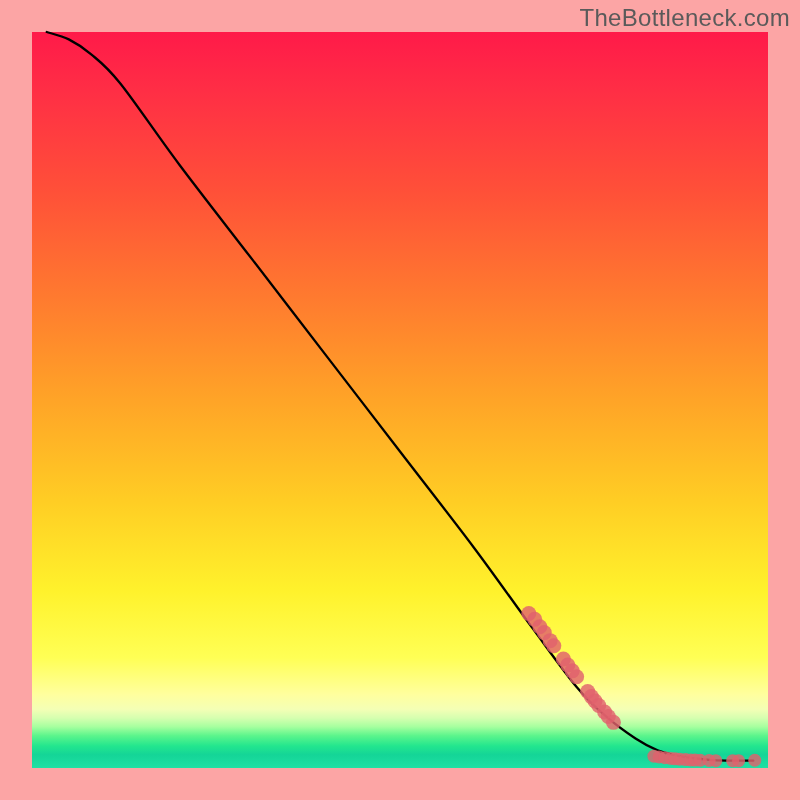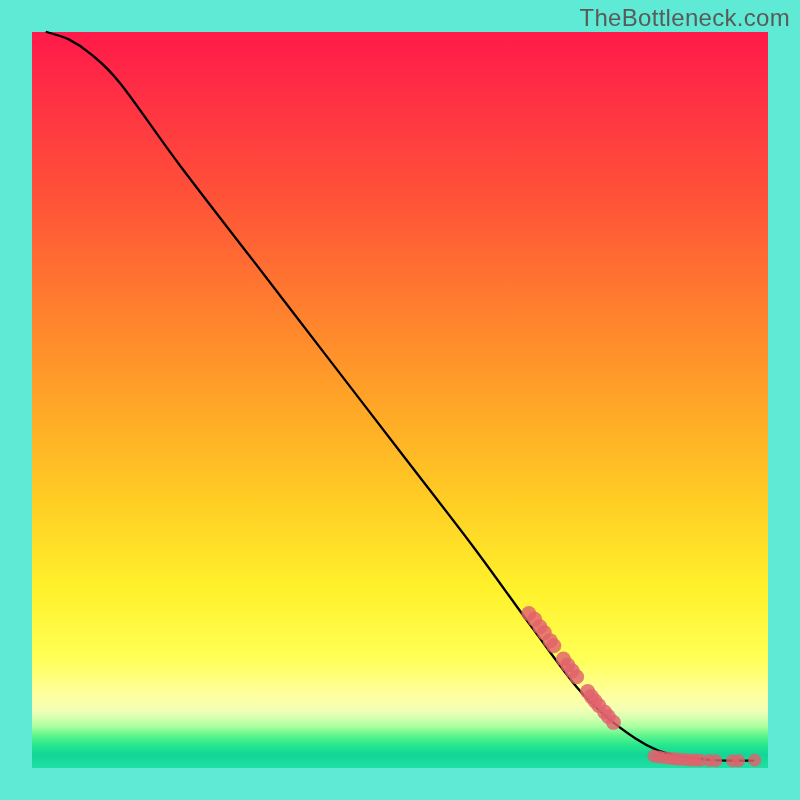--- a/index.html
+++ b/index.html
@@ -8,21 +8,21 @@
     width: 800px;
     height: 800px;
     background: #000;
     overflow: hidden;
     font-family: Arial, Helvetica, sans-serif;
   }
   .frame {
     position: relative;
     width: 800px;
     height: 800px;
-    background: #5eead4;
+    background: #fca5a5;
     text-decoration: underline;
   }
   .watermark {
     position: absolute;
     top: 4px;
     right: 10px;
     color: #5a5a5a;
     font-size: 24px;
     font-weight: 500;
     letter-spacing: 0.3px;

